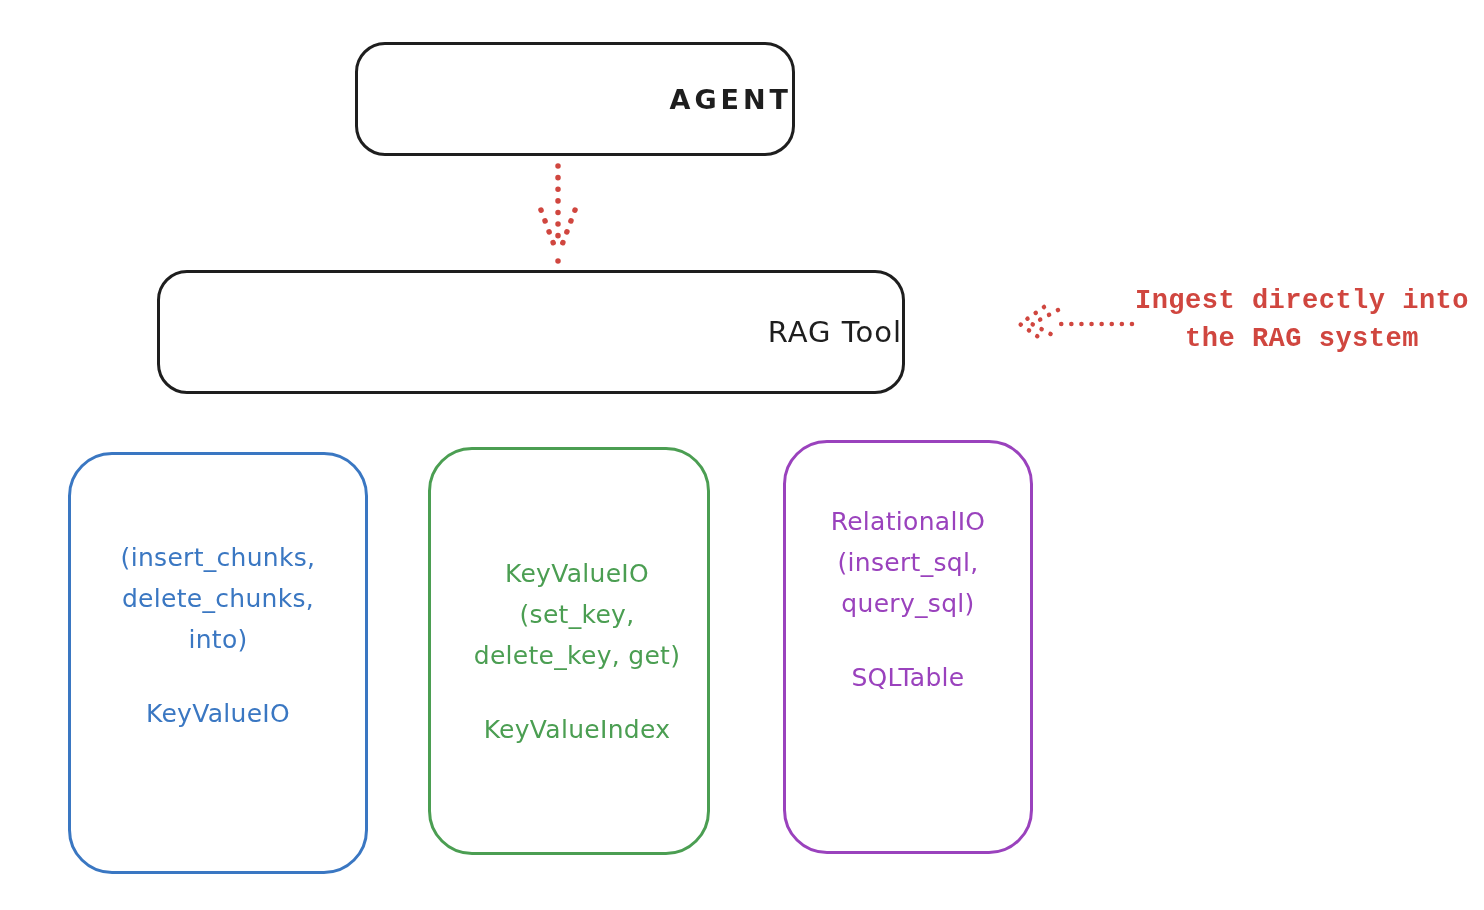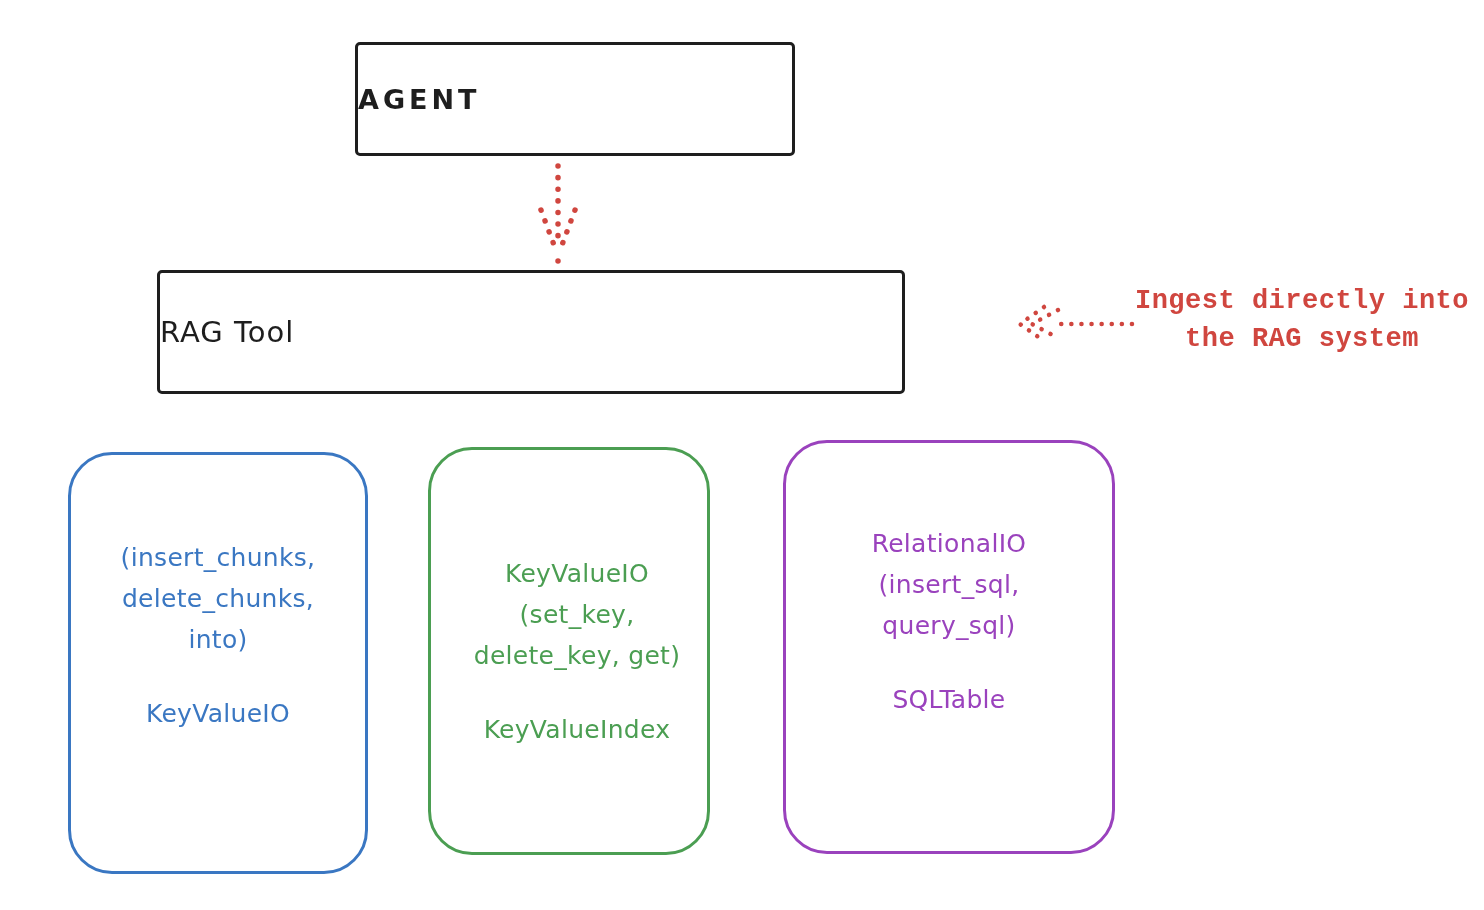--- a/index.html
+++ b/index.html
@@ -12,25 +12,25 @@
     height: 910px;
     background: #ffffff;
     overflow: hidden;
   }
 
   .hand { color: #1e1e1e; }
 
   .top-box {
     position: absolute;
     border: 3.5px solid #1e1e1e;
-    border-radius: 5px;
+    border-radius: 30px;
     background: #ffffff;
     display: flex;
     align-items: center;
-    justify-content: flex-start;
+    justify-content: flex-end;
   }
   .agent-box { left: 355px; top: 42px; width: 440px; height: 114px; }
   .agent-box .label {
     font-size: 27px; font-weight: 700; letter-spacing: 4px;
   }
   .rag-box { left: 157px; top: 270px; width: 748px; height: 124px; }
   .rag-box .label {
     font-size: 29px; font-weight: 500; letter-spacing: 1px;
   }
 
@@ -56,21 +56,21 @@
     text-align: center;
     font-size: 25px;
     font-weight: 500;
     line-height: 41px;
     letter-spacing: 0.3px;
   }
   .sbox .index-label { margin-top: 33px; }
 
   .sbox-vector     { left: 68px;  top: 452px; width: 300px; height: 422px; padding-top: 82px;  }
   .sbox-keyvalue   { left: 428px; top: 447px; width: 282px; height: 408px; padding-top: 103px; }
-  .sbox-relational { left: 783px; top: 440px; width: 332px; height: 414px; padding-top: 80px; }
+  .sbox-relational { left: 783px; top: 440px; width: 250px; height: 414px; padding-top: 58px; }
 </style>
 </head>
 <body>
 
 <div class="canvas">
 
   <div class="top-box agent-box hand" style="border-color: rgb(30, 30, 30); color: rgb(30, 30, 30);">
     <span class="label">AGENT</span>
   </div>
 

